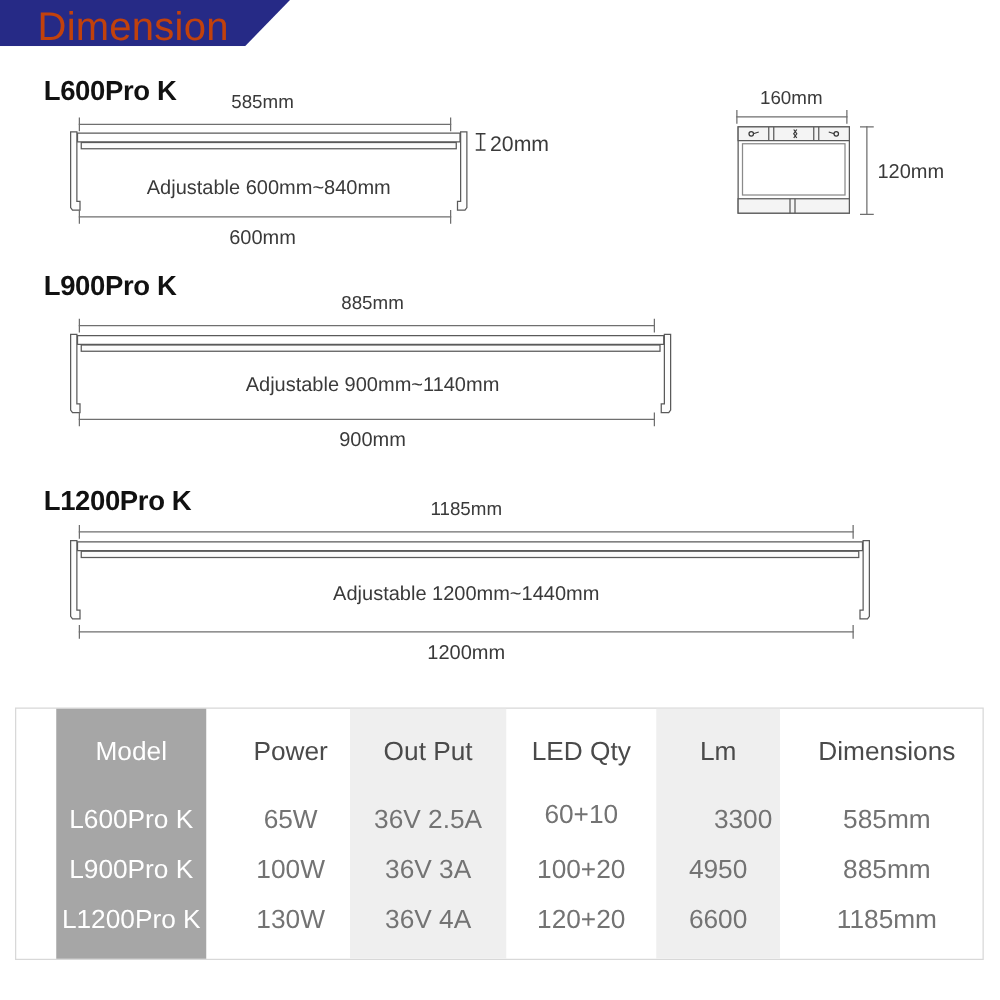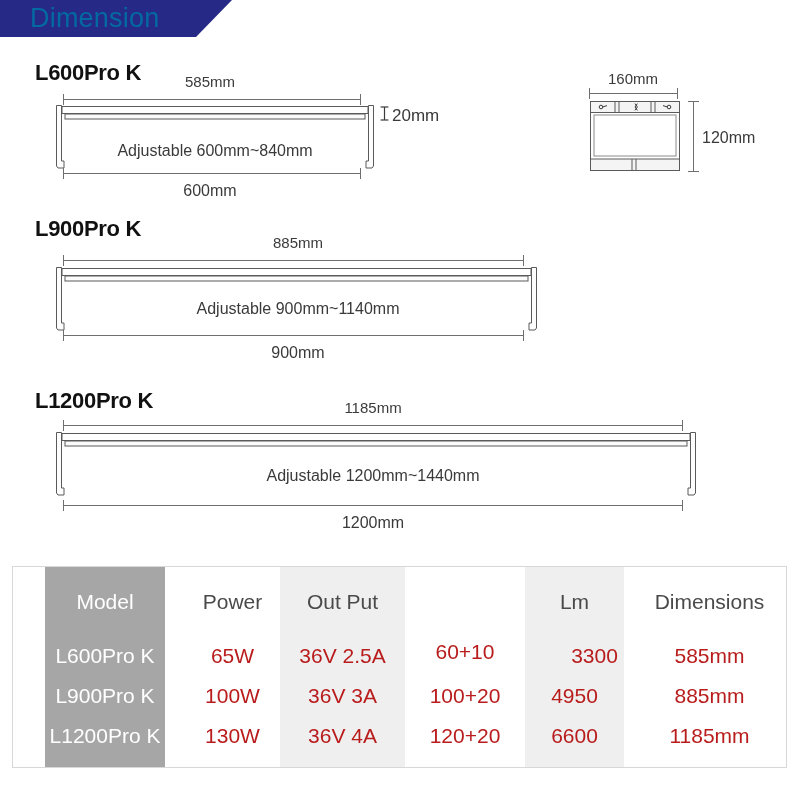--- a/index.html
+++ b/index.html
@@ -23,22 +23,22 @@
     left: 0; top: 0;
     width: 232px;
     height: 37px;
     background: #262a86;
     clip-path: polygon(0 0, 232px 0, 196px 100%, 0 100%);
   }
   #banner-label {
     position: absolute;
     left: 30px;
     top: 3px;
-    font-size: 27px;
-    color: #0369a1;
+    font-size: 32px;
+    color: #c2410c;
     letter-spacing: 0.2px;
     white-space: nowrap;
   }
 
   
   .model-title {
     position: absolute;
     font-size: 22px;
     font-weight: bold;
     color: #111111;
@@ -140,21 +140,21 @@
     text-align: center;
     white-space: nowrap;
     overflow: hidden;
   }
   .col-head {
     font-size: 21px;
     color: #4a4a4a;
   }
   .col-body {
     font-size: 21px;
-    color: #b91c1c;
+    color: #737373;
   }
   .col.model {
     background: #a6a6a6;
   }
   .col.model .col-head,
   .col.model .col-body {
     color: #ffffff;
   }
   .col.shade {
     background: #efefef;
@@ -327,20 +327,21 @@
   </div>
 
   <div class="col shade" style="left:267px; width:125px;padding-left:20px;">
     <div class="col-cell col-head" style="top:23px;">Out Put</div>
     <div class="col-cell col-body" style="top:77px;">36V 2.5A</div>
     <div class="col-cell col-body" style="top:117px;text-align:center;">36V 3A</div>
     <div class="col-cell col-body" style="top:157px;">36V 4A</div>
   </div>
 
   <div class="col" style="left:392px; width:120px;">
+    <div class="col-cell col-head" style="top:23px;">LED Qty</div>
     <div class="col-cell col-body" style="top:73px;">60+10</div>
     <div class="col-cell col-body" style="top:117px;">100+20</div>
     <div class="col-cell col-body" style="top:157px;">120+20</div>
   </div>
 
   <div class="col shade" style="left:512px; width:99px;">
     <div class="col-cell col-head" style="top:23px;">Lm</div>
     <div class="col-cell col-body" style="top:77px;padding-left:40px;">3300</div>
     <div class="col-cell col-body" style="top:117px;">4950</div>
     <div class="col-cell col-body" style="top:157px;">6600</div>

